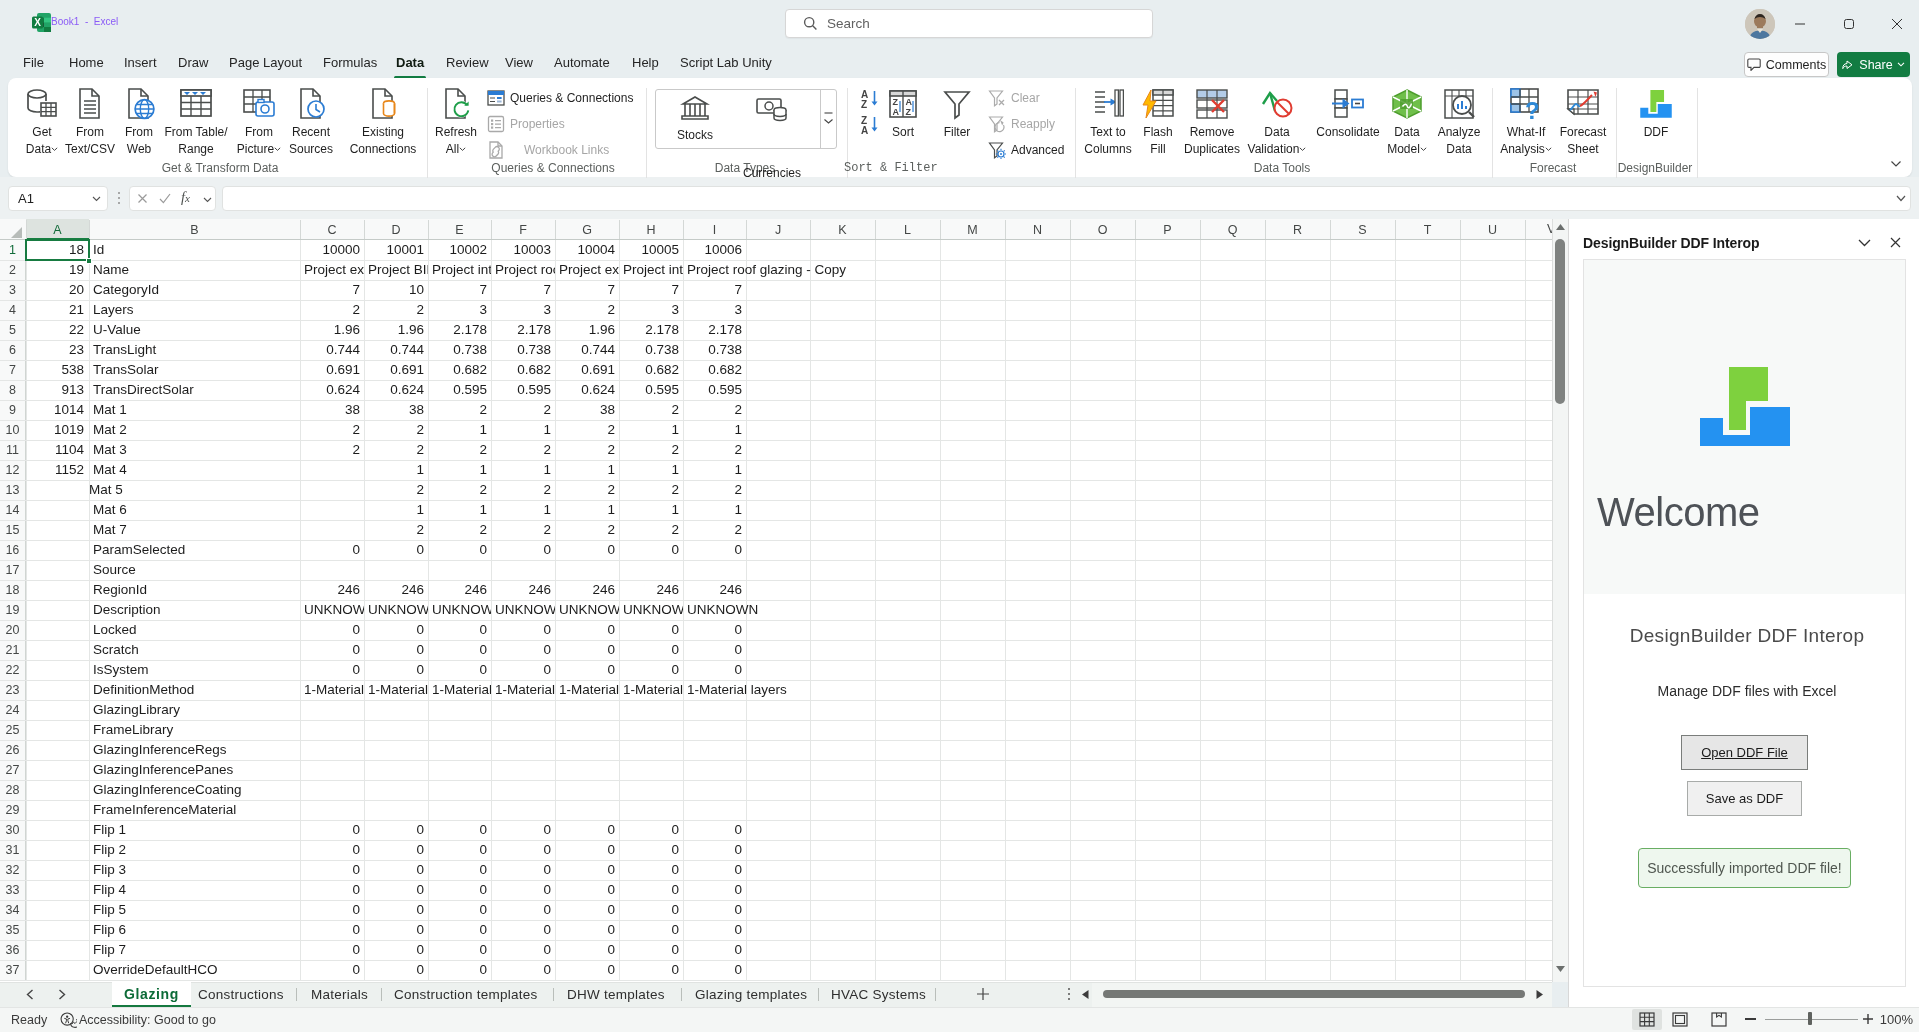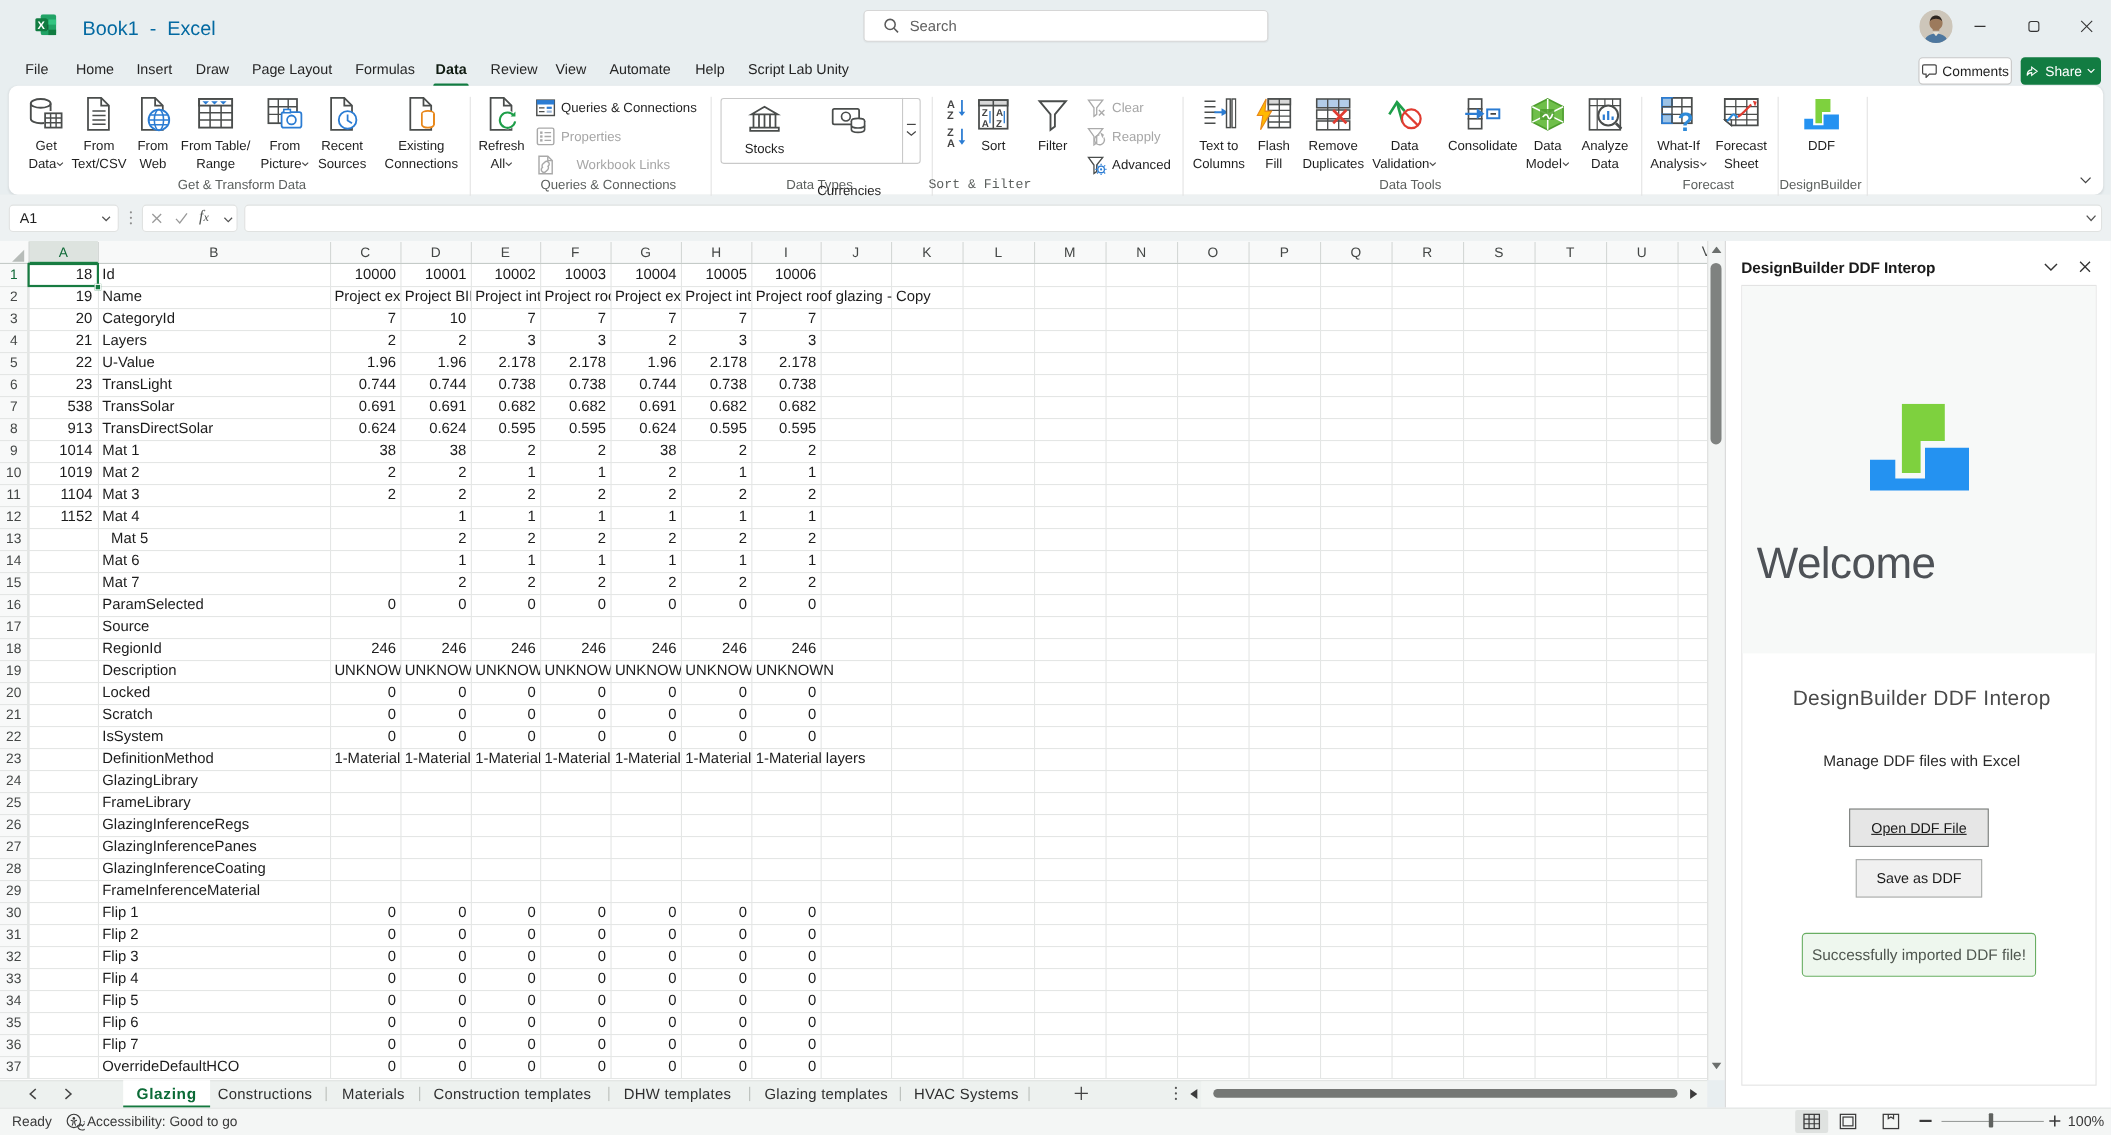--- a/index.html
+++ b/index.html
@@ -12,21 +12,21 @@
 <svg width="20" height="19" viewBox="0 0 20 19">
 <rect x="5" y="0" width="14" height="19" rx="2" fill="#21a366"></rect>
 <rect x="5" y="4.7" width="7" height="4.7" fill="#107c41"></rect>
 <rect x="12" y="4.7" width="7" height="4.7" fill="#33c481"></rect>
 <rect x="5" y="9.4" width="7" height="4.7" fill="#185c37"></rect>
 <rect x="12" y="14" width="7" height="5" fill="#107c41"></rect>
 <rect x="0" y="3.5" width="11" height="12" rx="1.5" fill="#107c41"></rect>
 <text x="5.5" y="13" font-size="10" font-weight="bold" fill="#fff" text-anchor="middle" font-family="Liberation Sans">X</text>
 </svg>
   </div>
-<div class="abs" style="left:75px;top:16px;font-size:18px;color:#0369a1;">Book1&nbsp; -&nbsp; Excel</div>
+<div class="abs" style="left:51px;top:16px;font-size:10px;color:#8b5cf6;">Book1&nbsp; -&nbsp; Excel</div>
 <div class="abs" style="left:785px;top:9px;width:368px;height:29px;background:#fff;border:1px solid #d6d6d6;border-radius:4px;box-shadow:0 1px 1px rgba(0,0,0,.04);"></div>
 <svg class="abs" style="left:803px;top:16px;" width="15" height="15" viewBox="0 0 15 15">
     <circle cx="6.2" cy="6.2" r="4.6" fill="none" stroke="#5a5a5a" stroke-width="1.4"></circle>
     <line x1="9.7" y1="9.7" x2="13.4" y2="13.4" stroke="#5a5a5a" stroke-width="1.4"></line>
   </svg>
 <div class="abs" style="left:827px;top:16px;font-size:13.5px;color:#616161;">Search</div>
 <div class="abs" style="left:1745px;top:9px;width:30px;height:30px;border-radius:50%;overflow:hidden;background:#cec7bb;">
 <svg width="30" height="30" viewBox="0 0 30 30">
       <rect width="30" height="30" fill="#cdc6ba"></rect>
       <path d="M15 6a6 6 0 0 1 6 6c0 2.5-1.2 4.6-3 5.6V19h-6v-1.4c-1.8-1-3-3.1-3-5.6a6 6 0 0 1 6-6z" fill="#9c7a5c"></path>
@@ -718,21 +718,21 @@
     <div class="abs" style="left:619px;top:221px;width:64px;height:20px;font-size:13.5px;color:#1c1c1c;line-height:20px;white-space:nowrap;text-align:right;padding-right:4px;">2</div>
     <div class="abs" style="left:683px;top:221px;width:63px;height:20px;font-size:13.5px;color:#1c1c1c;line-height:20px;white-space:nowrap;text-align:right;padding-right:4px;">2</div>
     <div class="abs" style="left:26px;top:241px;width:63px;height:20px;font-size:13.5px;color:#1c1c1c;line-height:20px;white-space:nowrap;text-align:right;padding-right:5px;">1152</div>
     <div class="abs" style="left:89px;top:241px;width:211px;height:20px;font-size:13.5px;color:#1c1c1c;line-height:20px;white-space:nowrap;padding-left:4px;overflow:hidden;">Mat 4</div>
     <div class="abs" style="left:364px;top:241px;width:64px;height:20px;font-size:13.5px;color:#1c1c1c;line-height:20px;white-space:nowrap;text-align:right;padding-right:4px;">1</div>
     <div class="abs" style="left:428px;top:241px;width:63px;height:20px;font-size:13.5px;color:#1c1c1c;line-height:20px;white-space:nowrap;text-align:right;padding-right:4px;">1</div>
     <div class="abs" style="left:491px;top:241px;width:64px;height:20px;font-size:13.5px;color:#1c1c1c;line-height:20px;white-space:nowrap;text-align:right;padding-right:4px;">1</div>
     <div class="abs" style="left:555px;top:241px;width:64px;height:20px;font-size:13.5px;color:#1c1c1c;line-height:20px;white-space:nowrap;text-align:right;padding-right:4px;">1</div>
     <div class="abs" style="left:619px;top:241px;width:64px;height:20px;font-size:13.5px;color:#1c1c1c;line-height:20px;white-space:nowrap;text-align:right;padding-right:4px;">1</div>
     <div class="abs" style="left:683px;top:241px;width:63px;height:20px;font-size:13.5px;color:#1c1c1c;line-height:20px;white-space:nowrap;text-align:right;padding-right:4px;">1</div>
-    <div class="abs" style="left:89px;top:261px;width:211px;height:20px;font-size:13.5px;color:#1c1c1c;line-height:20px;white-space:nowrap;padding-left:12px;overflow:hidden;">Mat 5</div>
+    <div class="abs" style="left:89px;top:261px;width:211px;height:20px;font-size:13.5px;color:#1c1c1c;line-height:20px;white-space:nowrap;padding-left:0;overflow:hidden;">Mat 5</div>
     <div class="abs" style="left:364px;top:261px;width:64px;height:20px;font-size:13.5px;color:#1c1c1c;line-height:20px;white-space:nowrap;text-align:right;padding-right:4px;">2</div>
     <div class="abs" style="left:428px;top:261px;width:63px;height:20px;font-size:13.5px;color:#1c1c1c;line-height:20px;white-space:nowrap;text-align:right;padding-right:4px;">2</div>
     <div class="abs" style="left:491px;top:261px;width:64px;height:20px;font-size:13.5px;color:#1c1c1c;line-height:20px;white-space:nowrap;text-align:right;padding-right:4px;">2</div>
     <div class="abs" style="left:555px;top:261px;width:64px;height:20px;font-size:13.5px;color:#1c1c1c;line-height:20px;white-space:nowrap;text-align:right;padding-right:4px;">2</div>
     <div class="abs" style="left:619px;top:261px;width:64px;height:20px;font-size:13.5px;color:#1c1c1c;line-height:20px;white-space:nowrap;text-align:right;padding-right:4px;">2</div>
     <div class="abs" style="left:683px;top:261px;width:63px;height:20px;font-size:13.5px;color:#1c1c1c;line-height:20px;white-space:nowrap;text-align:right;padding-right:4px;">2</div>
     <div class="abs" style="left:89px;top:281px;width:211px;height:20px;font-size:13.5px;color:#1c1c1c;line-height:20px;white-space:nowrap;padding-left:4px;overflow:hidden;">Mat 6</div>
     <div class="abs" style="left:364px;top:281px;width:64px;height:20px;font-size:13.5px;color:#1c1c1c;line-height:20px;white-space:nowrap;text-align:right;padding-right:4px;">1</div>
     <div class="abs" style="left:428px;top:281px;width:63px;height:20px;font-size:13.5px;color:#1c1c1c;line-height:20px;white-space:nowrap;text-align:right;padding-right:4px;">1</div>
     <div class="abs" style="left:491px;top:281px;width:64px;height:20px;font-size:13.5px;color:#1c1c1c;line-height:20px;white-space:nowrap;text-align:right;padding-right:4px;">1</div>

